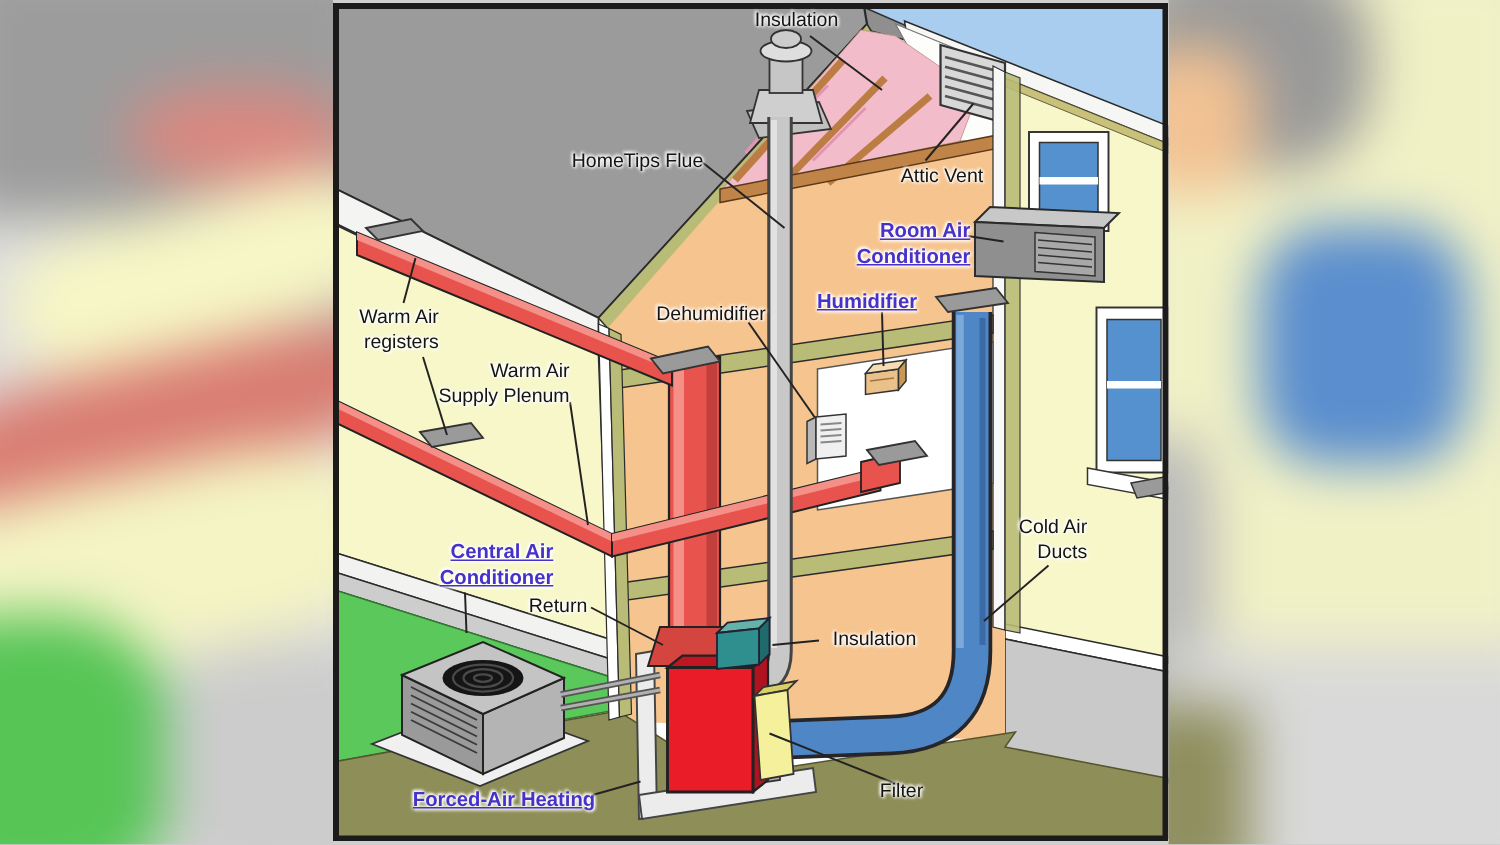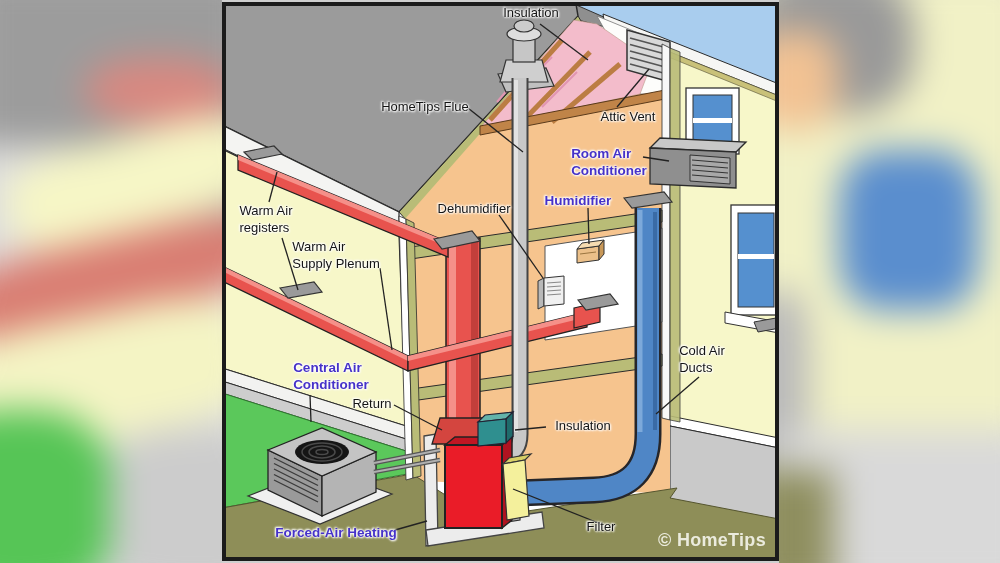--- a/index.html
+++ b/index.html
@@ -5,26 +5,26 @@
   html,body{margin:0;padding:0;background:#bbb;}
   .stage{position:relative;width:1000px;height:563px;overflow:hidden;background:#cfcfcf;
          font-family:"Liberation Sans",sans-serif;}
   .blurwrap{position:absolute;top:0;height:563px;overflow:hidden;}
   .blurwrap.left{left:0;width:222px;}
   .blurwrap.right{left:779px;width:221px;}
   .blurinner{position:absolute;left:-30px;top:-30px;right:-30px;bottom:-30px;filter:blur(18px);}
   .blob{position:absolute;}
   .panel{position:absolute;left:222px;top:2px;width:557px;height:559px;background:#fff;overflow:hidden;}
   .panel svg{position:absolute;left:0;top:0;}
-  .lbl{position:absolute;transform:translateX(-50%);text-align:left;font-size:13px;font-weight:500;
+  .lbl{position:absolute;transform:translateX(-50%);text-align:right;font-size:13px;font-weight:500;
        line-height:1.28;color:#141414;white-space:nowrap;
        text-shadow:0 0 2px #fff,0 0 3px #fff,1px 1px 2px #fff,-1px -1px 2px #fff;}
   .lbl span{display:block;}
   .lbl.link{color:#4632c8;font-size:13.5px;font-weight:600;}
-  .lbl.link span{}
+  .lbl.link span{text-decoration:underline;}
   .watermark{position:absolute;transform:translateX(-50%);font-size:18px;font-weight:bold;
        color:rgba(255,255,250,0.82);letter-spacing:.3px;white-space:nowrap;}
 </style>
 </head>
 <body>
 
 <div class="stage">
 
   <div class="blurwrap left">
     <div class="blurinner">
@@ -325,15 +325,14 @@
       <span>Cold Air</span>
         <span>Ducts</span>
     </div>
     <div class="lbl link" style="left:114px;top:522px">
         <span>Forced-Air Heating</span>
       </div>
     <div class="lbl" style="left:379px;top:517px">
         <span>Filter</span>
       </div>
 
-    <div class="watermark" style="left:490px;top:528px">© HomeTips</div>
   </div>
 </div>
 
 </body></html>

